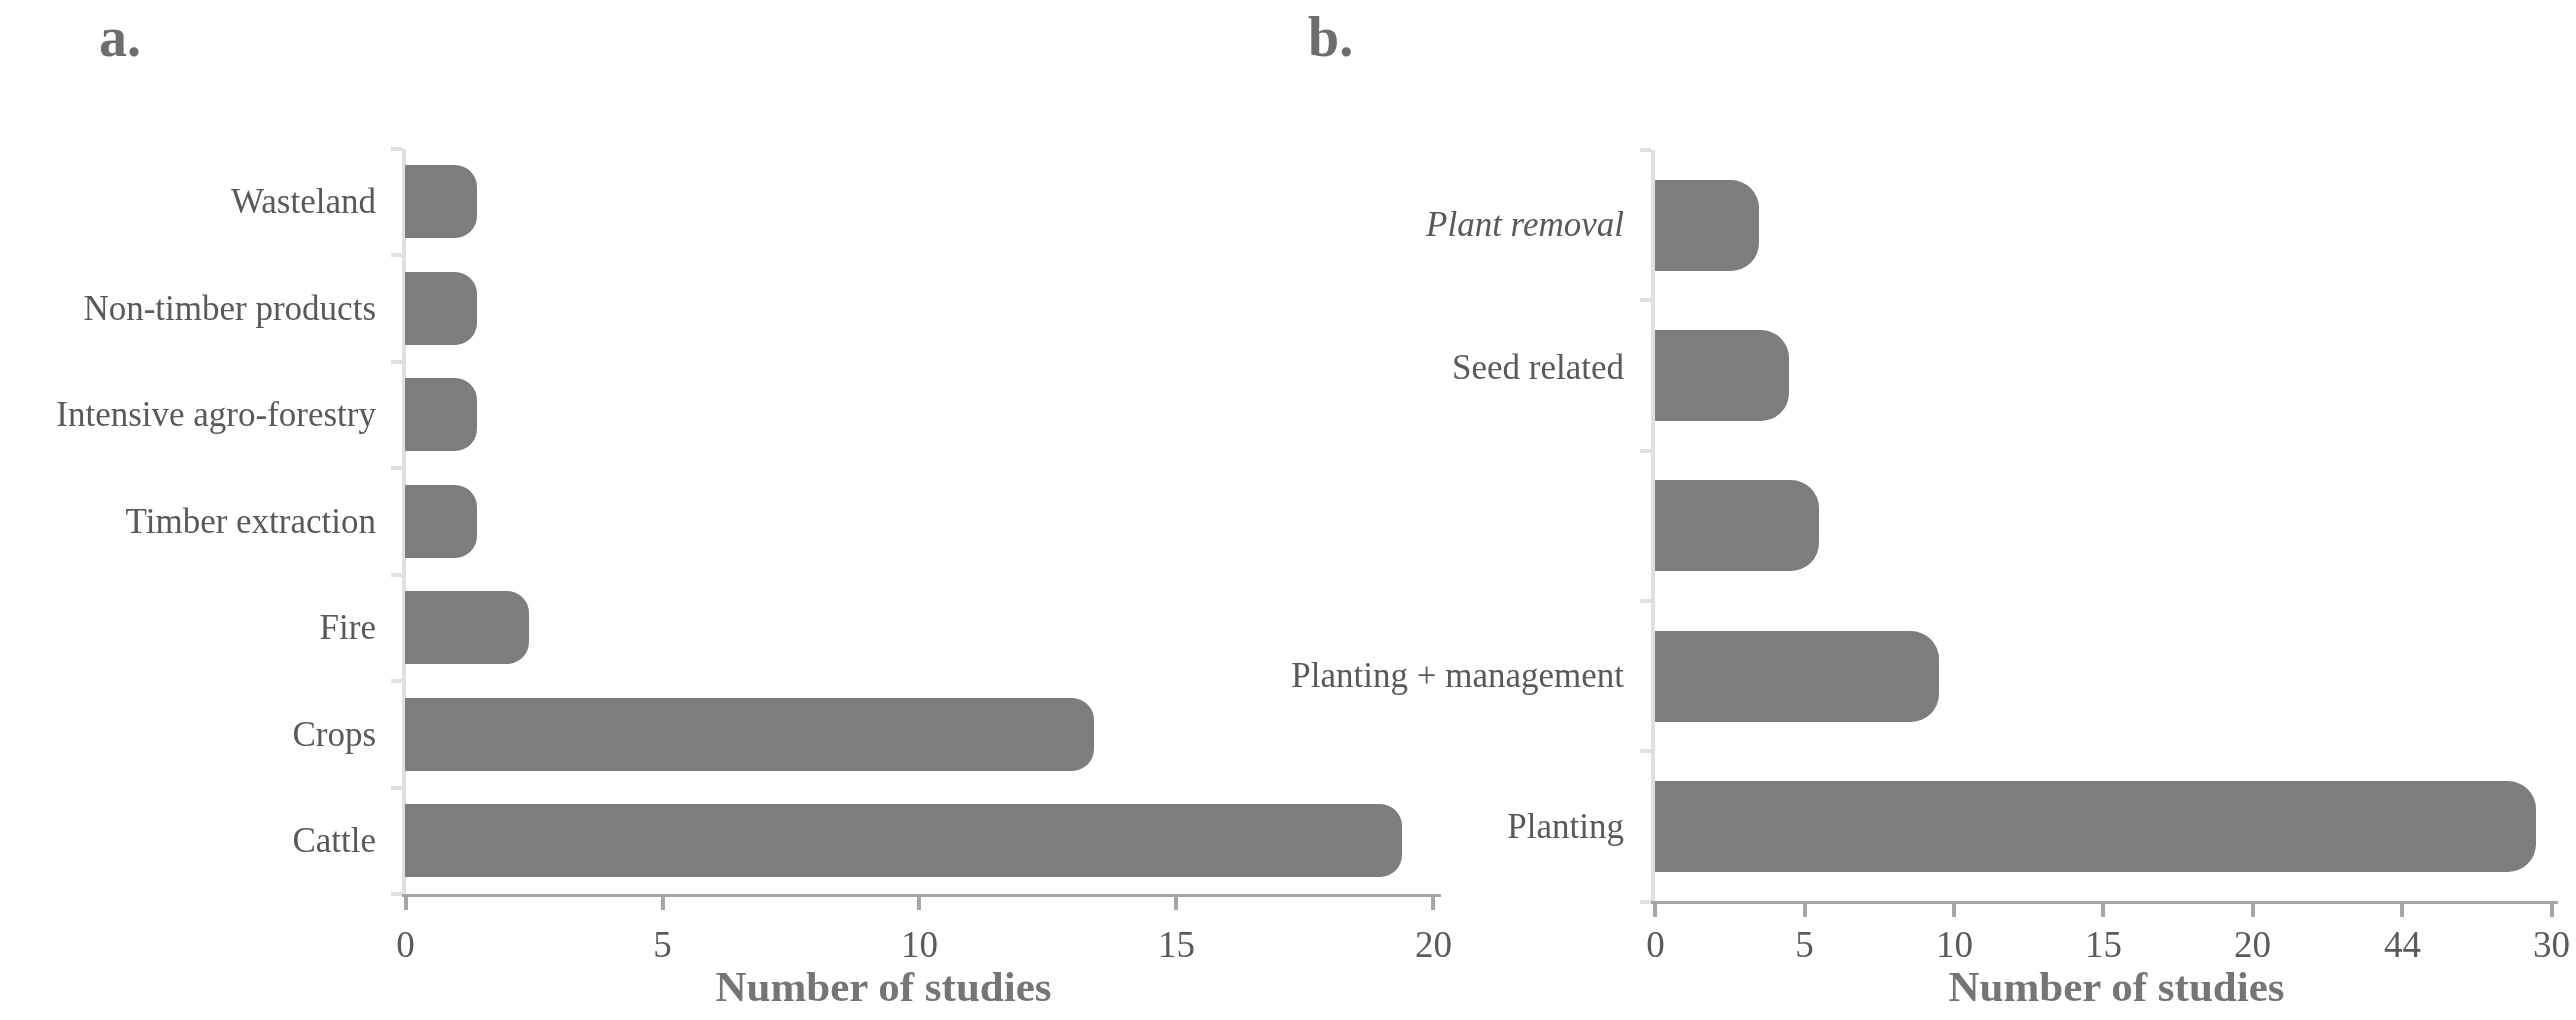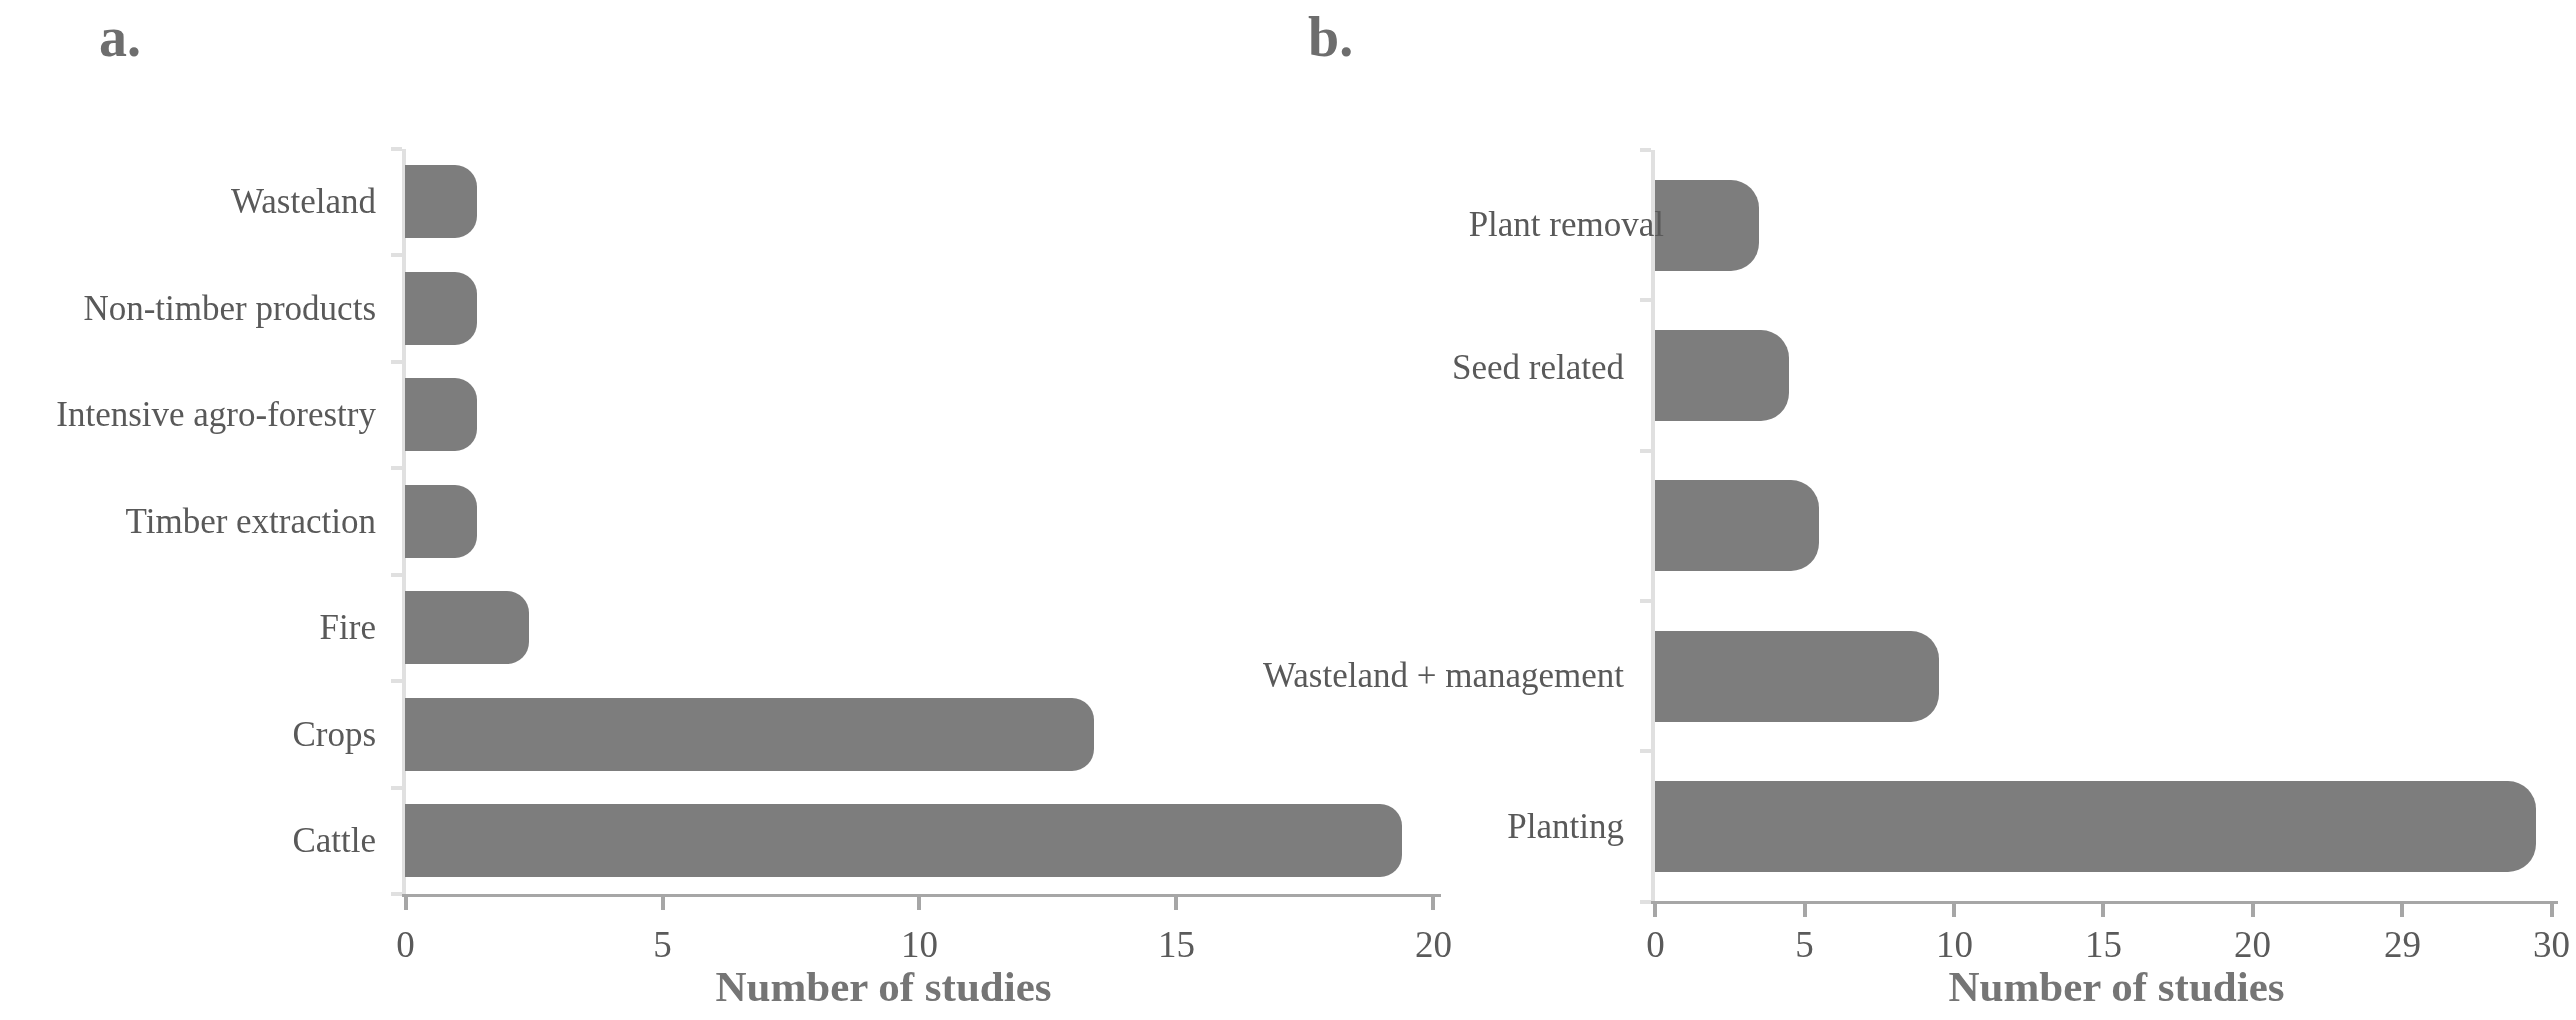--- a/index.html
+++ b/index.html
@@ -99,39 +99,39 @@
   <section class="chart-layer">
     <div class="panel-label pb">b.</div>
   <div class="y-axis-line" style="left: 1651px; top: 150px; width: 3.7px; height: 751px;"></div>
       <div class="axis-notch" style="left: 1640px; top: 148px; width: 11px; height: 3.7px;"></div>
       <div class="axis-notch" style="left: 1640px; top: 298px; width: 11px; height: 3.7px;"></div>
       <div class="axis-notch" style="left: 1640px; top: 449px; width: 11px; height: 3.7px;"></div>
       <div class="axis-notch" style="left: 1640px; top: 599px; width: 11px; height: 3.7px;"></div>
       <div class="axis-notch" style="left: 1640px; top: 749px; width: 11px; height: 3.7px;"></div>
       <div class="axis-notch" style="left: 1640px; top: 900px; width: 11px; height: 3.7px;"></div>
       <div class="bar" style="left: 1655px; top: 180px; width: 104px; height: 91px; border-radius: 0px 28px 28px 0px;"></div>
-      <div class="category-label" style="left: 1055px; top: 201px; width: 609px;">Plant removal</div>
+      <div class="category-label" style="left: 1015px; top: 201px; width: 609px; font-style: italic;">Plant removal</div>
       <div class="bar" style="left: 1655px; top: 330px; width: 134px; height: 91px; border-radius: 0px 28px 28px 0px;"></div>
       <div class="category-label" style="left: 1015px; top: 344px; width: 609px;">Seed related</div>
       <div class="bar" style="left: 1655px; top: 480px; width: 164px; height: 91px; border-radius: 0px 28px 28px 0px;"></div>
       <div class="bar" style="left: 1655px; top: 631px; width: 284px; height: 91px; border-radius: 0px 28px 28px 0px;"></div>
-      <div class="category-label" style="left: 1015px; top: 652px; width: 609px;">Wasteland + management</div>
+      <div class="category-label" style="left: 1015px; top: 652px; width: 609px;">Planting + management</div>
       <div class="bar" style="left: 1655px; top: 781px; width: 881px; height: 91px; border-radius: 0px 28px 28px 0px;"></div>
       <div class="category-label" style="left: 1015px; top: 803px; width: 609px;">Planting</div>
       <div class="x-axis-line" style="left: 1651px; top: 901px; width: 907px; height: 3px;"></div>
       <div class="x-tick" style="left: 1653px; top: 904px; width: 3.7px; height: 13.4px;"></div>
       <div class="x-tick-label" style="left: 1596px; top: 922px; width: 119px;">0</div>
       <div class="x-tick" style="left: 1803px; top: 904px; width: 3.7px; height: 13.4px;"></div>
       <div class="x-tick-label" style="left: 1745px; top: 922px; width: 119px;">5</div>
       <div class="x-tick" style="left: 1952px; top: 904px; width: 3.7px; height: 13.4px;"></div>
       <div class="x-tick-label" style="left: 1895px; top: 922px; width: 119px;">10</div>
       <div class="x-tick" style="left: 2101px; top: 904px; width: 3.7px; height: 13.4px;"></div>
       <div class="x-tick-label" style="left: 2044px; top: 922px; width: 119px;">15</div>
       <div class="x-tick" style="left: 2251px; top: 904px; width: 3.7px; height: 13.4px;"></div>
       <div class="x-tick-label" style="left: 2193px; top: 922px; width: 119px;">20</div>
       <div class="x-tick" style="left: 2400px; top: 904px; width: 3.7px; height: 13.4px;"></div>
-      <div class="x-tick-label" style="left: 2343px; top: 922px; width: 119px;">29</div>
+      <div class="x-tick-label" style="left: 2343px; top: 922px; width: 119px;">44</div>
       <div class="x-tick" style="left: 2550px; top: 904px; width: 3.7px; height: 13.4px;"></div>
       <div class="x-tick-label" style="left: 2492px; top: 922px; width: 119px;">30</div>
       <div class="x-axis-title" style="left: 1745px; top: 959px; width: 743px;">Number of studies</div>
     </section>
 </div>
 
 
 </body></html>

